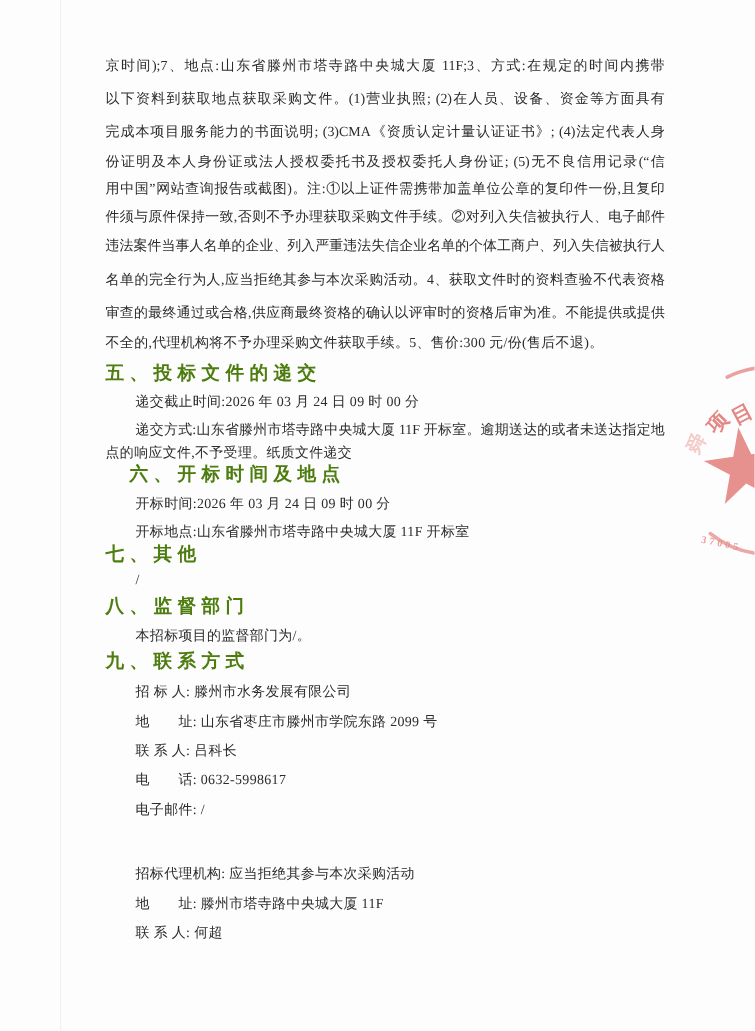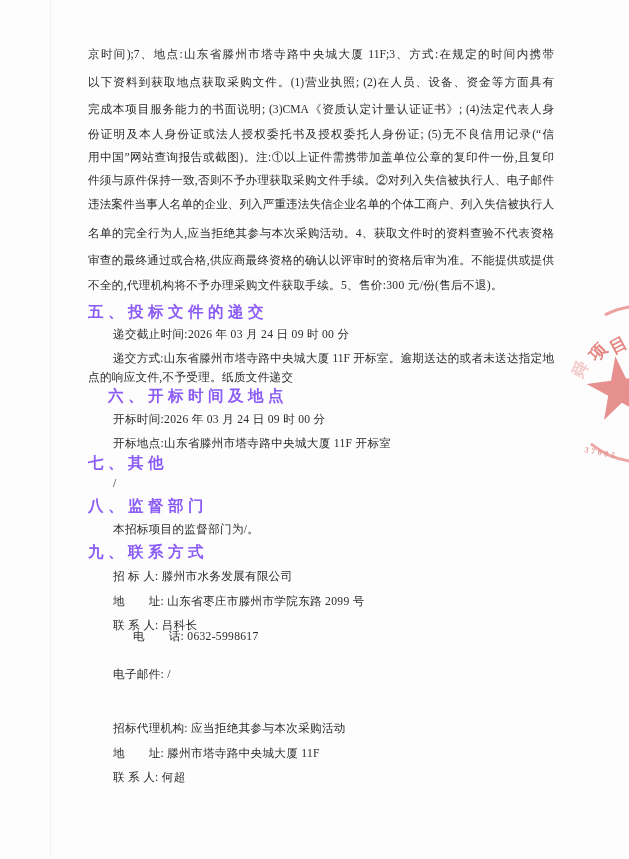--- a/index.html
+++ b/index.html
@@ -25,21 +25,21 @@
   .just {
     white-space:normal;
     letter-spacing:0;
     text-align:justify;
     text-align-last:justify;
     text-justify:inter-character;
   }
   .heading {
     font-size:15.5px;
     font-weight:bold;
-    color:#8b5cf6;
+    color:#4d7c0f;
     letter-spacing:4.5px;
     line-height:17px;
     text-align:center;
   }
   .stamp { position:absolute; left:560px; top:293px; }
   .seal-txt { font-family:"Liberation Serif","DejaVu Serif",serif; font-weight:bold; }
 </style>
 </head>
 <body>
 
@@ -65,21 +65,21 @@
       <div class="line" style="top: 412px; left: 113px;">开标时间:2026 年 03 月 24 日  09 时 00 分</div>
       <div class="line" style="top: 436px; left: 113px; text-align: center;">开标地点:山东省滕州市塔寺路中央城大厦 11F 开标室</div>
       <div class="line heading" style="top: 454px; left: 88px;">七、其他</div>
       <div class="line" style="top: 476px; left: 113px;">/</div>
       <div class="line heading" style="top: 497px; left: 88px;">八、监督部门</div>
       <div class="line" style="top: 522px; left: 113px;">本招标项目的监督部门为/。</div>
       <div class="line heading" style="top: 543px; left: 88px;">九、联系方式</div>
       <div class="line" style="top: 569px; left: 113px;">招 标 人: 滕州市水务发展有限公司</div>
       <div class="line" style="top: 594px; left: 113px;">地　　址: 山东省枣庄市滕州市学院东路 2099 号</div>
       <div class="line" style="top: 618px; left: 113px;">联 系 人: 吕科长</div>
-      <div class="line" style="top: 629px; left: 113px; margin-left: 20px;">电　　话: 0632-5998617</div>
+      <div class="line" style="top: 642px; left: 113px;">电　　话: 0632-5998617</div>
       <div class="line" style="top: 667px; left: 113px;">电子邮件: /</div>
       <div class="line" style="top: 721px; left: 113px;">招标代理机构: 应当拒绝其参与本次采购活动</div>
       <div class="line" style="top: 746px; left: 113px;">地　　址:  滕州市塔寺路中央城大厦 11F</div>
       <div class="line" style="top: 770px; left: 113px;">联 系 人:  何超</div>
     </div>
 
   <svg class="stamp" width="69" height="180" viewBox="560 293 69 180">
 
     <path d="M606,314.3 A78,78 0 0 1 629,306.9" fill="none" stroke="#e4837f" stroke-width="3" stroke-linecap="round" opacity="0.75"></path>
 

